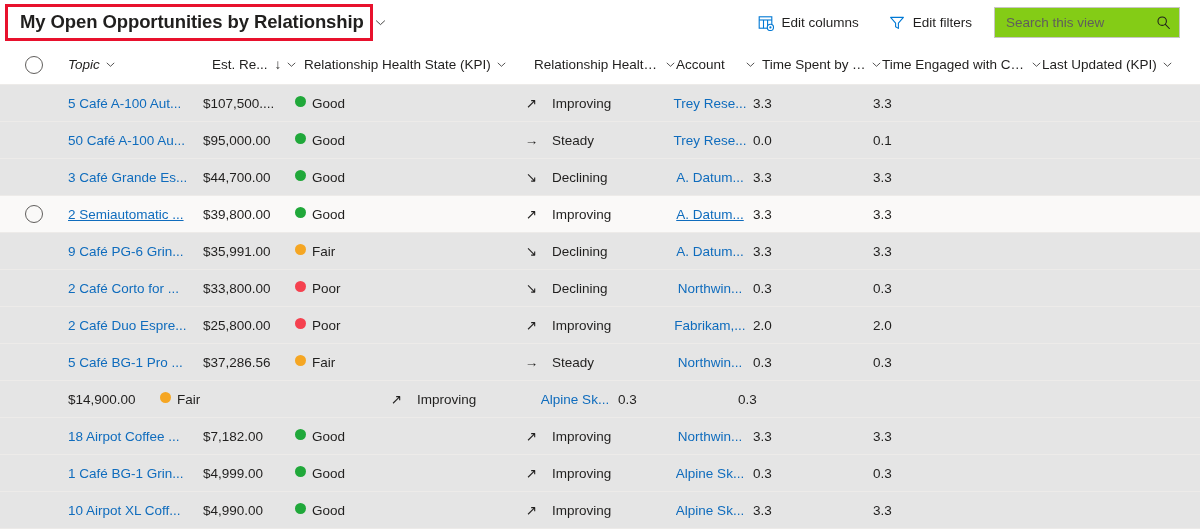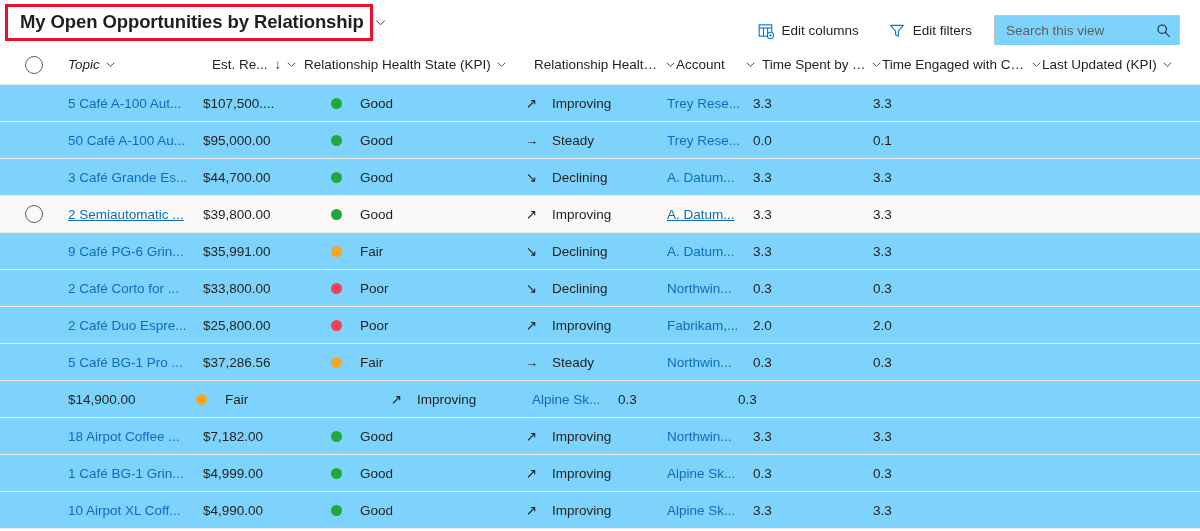--- a/index.html
+++ b/index.html
@@ -27,35 +27,35 @@
     background: #fff;
   }
   .view-title {
     font-size: 18.5px; font-weight: 600; color: #201f1e;
     letter-spacing: -0.1px; white-space: nowrap;
     line-height: 1;
   }
   .view-chevron { margin-left: 10px; display: flex; align-items: center; color:#323130; }
 
   .cmd-actions {
-    position: absolute; right: 20px; top: 8px; height: 45px;
+    position: absolute; right: 20px; top: 0; height: 45px;
     display: flex; align-items: center; gap: 0px;
   }
   .cmd-btn {
     display: flex; align-items: center; gap: 7px;
     height: 32px; padding: 0 8px; margin-right: 14px;
     font-size: 13.5px; color: #201f1e; white-space: nowrap;
     cursor: pointer; background: transparent; border: none;
   }
   .cmd-icon { display:flex; align-items:center; justify-content:center; width:17px; height:17px; color:#0078d4; }
 
   .searchbox {
     display: flex; align-items: center;
     width: 186px; height: 31px;
-    border: 1px solid #c8c6c4; background: #7dd3fc;
+    border: 1px solid #c8c6c4; background: #84cc16;
     padding: 0 8px 0 11px;
   }
   .search-placeholder {
     flex: 1; font-size: 13.5px; color: #605e5c; white-space: nowrap;
   }
   .search-icon { display:flex; align-items:center; justify-content:center; width:16px; height:16px; color:#201f1e; }
 
   
   .grid { position: absolute; top: 45px; left: 0; width: 1200px; }
   .grid-header {
@@ -78,51 +78,51 @@
     width: 18px; height: 18px; border-radius: 50%;
     border: 1.3px solid #605e5c; background: transparent;
     cursor: pointer;
   }
   .row .sel-circle { visibility: hidden; }
   .row.is-hover .sel-circle { visibility: visible; }
 
   .row {
     display: flex; align-items: center;
     height: 37px; border-bottom: 1px solid #edebe9;
-    background: #7dd3fc;
+    background: #e5e5e5;
   }
   .row.is-hover { background: #faf9f8; }
   .cell {
     font-size: 13.5px; color: #201f1e;
     white-space: nowrap; overflow: hidden; text-overflow: ellipsis;
     display: flex; align-items: center; height: 100%;
   }
   .link { color: #0f6cbd; cursor: pointer; white-space: nowrap; overflow: hidden; text-overflow: ellipsis; }
   .row.is-hover .link { text-decoration: underline; }
 
   
   .c-topic   { flex: 0 0 135px; }
   .c-est     { flex: 0 0 92px; }
   .c-health  { flex: 0 0 230px; }
   .c-trend   { flex: 0 0 142px; }
-  .c-account { flex: 0 0 86px; }
+  .c-account { flex: 0 0 86px; justify-content: center; }
   .c-time    { flex: 0 0 120px; }
   .c-engaged { flex: 0 0 160px; }
   .c-updated { flex: 1 1 auto; }
 
   .hdr-topic   { flex: 0 0 135px; font-style: italic; }
   .hdr-est     { flex: 0 0 92px; margin-left: 9px; }
   .hdr-health  { flex: 0 0 230px; }
   .hdr-trend   { flex: 0 0 142px; }
   .hdr-account { flex: 0 0 86px; gap: 20px; }
   .hdr-time    { flex: 0 0 120px; }
   .hdr-engaged { flex: 0 0 160px; }
   .hdr-updated { flex: 1 1 auto; }
 
-  .kpi { display: flex; align-items: center; gap: 18px; margin-left: 36px; }
+  .kpi { display: flex; align-items: flex-start; gap: 6px; }
   .dot { width: 11px; height: 11px; border-radius: 50%; flex: 0 0 auto; }
   .trend { display: flex; align-items: center; gap: 14px; }
   .trend-icon { width: 13px; height: 13px; display:flex; align-items:center; justify-content:center; color:#201f1e; flex:0 0 auto;}
   .num { font-variant-numeric: tabular-nums; }
 </style>
 </head>
 <body>
 
 <div id="app">
 

